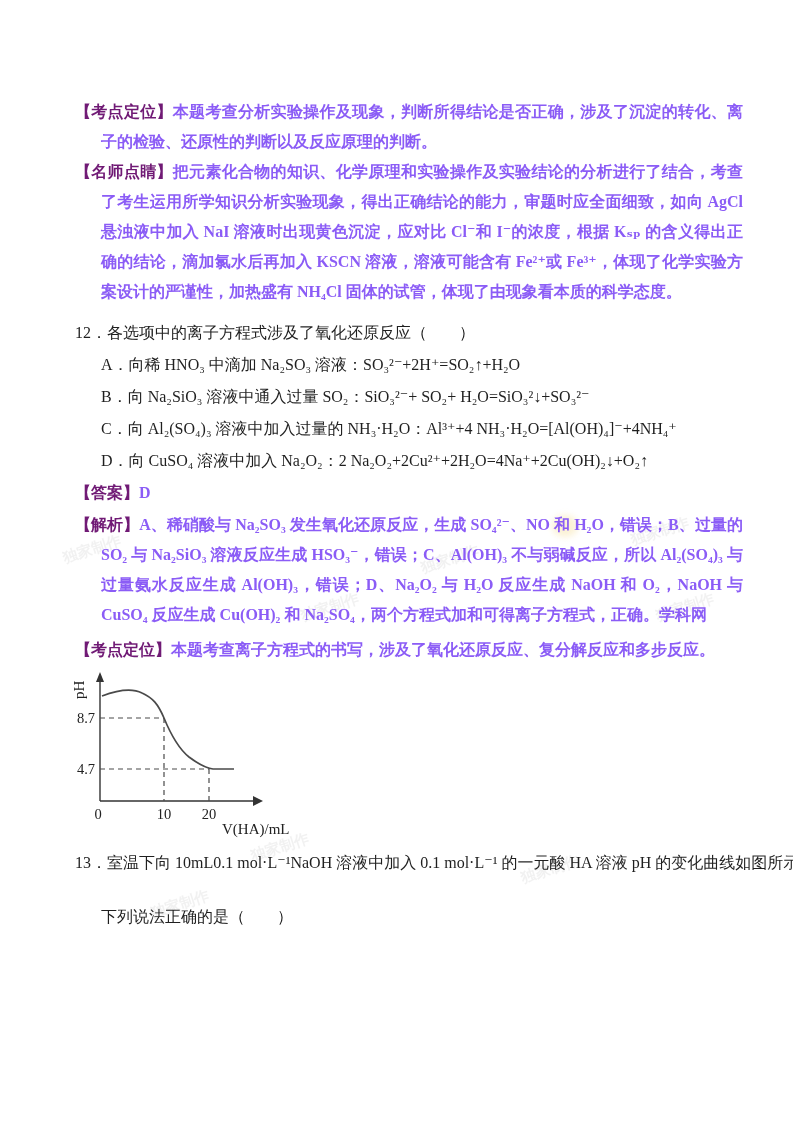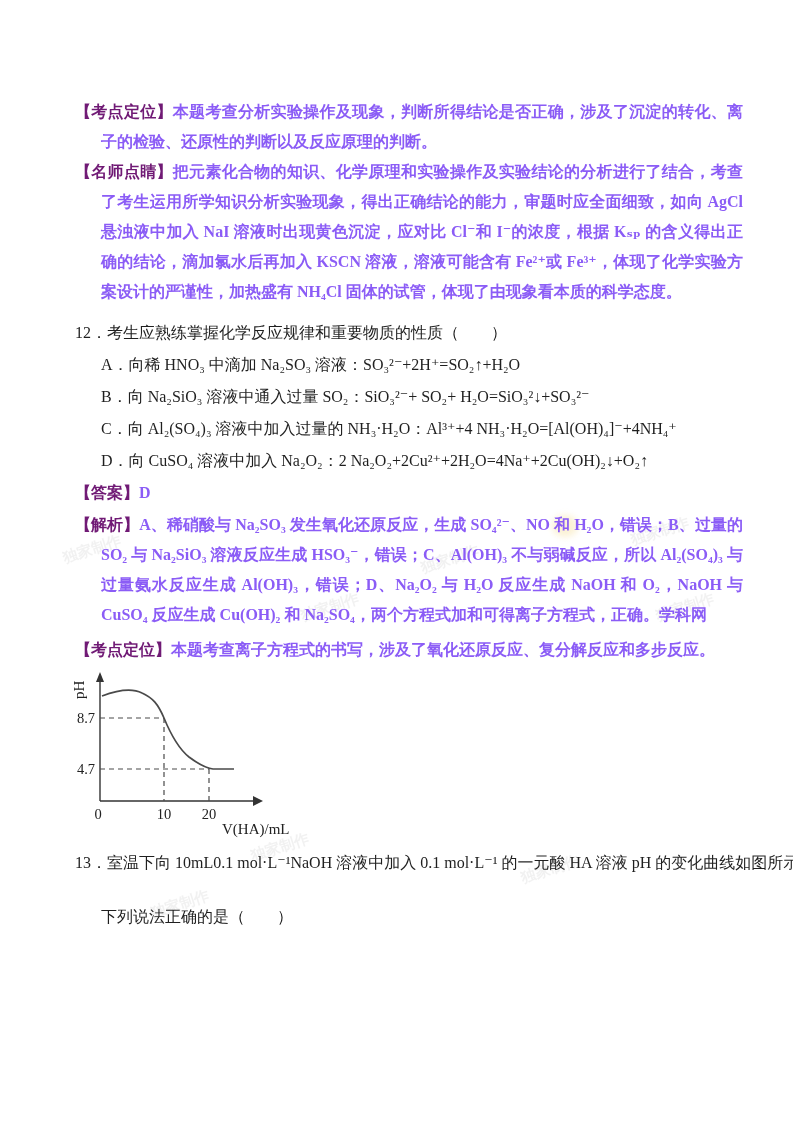--- a/index.html
+++ b/index.html
@@ -59,21 +59,21 @@
   <div class="wm-dot" style="left:552px; top:515px;"></div>
 
   <div class="content">
 
     <section>
       <p class="hang"><span class="rlabel">【考点定位】</span><span class="red">本题考查分析实验操作及现象，判断所得结论是否正确，涉及了沉淀的转化、离子的检验、还原性的判断以及反应原理的判断。</span></p>
       <p class="hang"><span class="rlabel">【名师点睛】</span><span class="red">把元素化合物的知识、化学原理和实验操作及实验结论的分析进行了结合，考查了考生运用所学知识分析实验现象，得出正确结论的能力，审题时应全面细致，如向 AgCl 悬浊液中加入 NaI 溶液时出现黄色沉淀，应对比 Cl⁻和 I⁻的浓度，根据 Kₛₚ 的含义得出正确的结论，滴加氯水后再加入 KSCN 溶液，溶液可能含有 Fe²⁺或 Fe³⁺，体现了化学实验方案设计的严谨性，加热盛有 NH₄Cl 固体的试管，体现了由现象看本质的科学态度。</span></p>
     </section>
 
     <section>
-      <p class="hang q-stem nowrap"><span>12．</span><span>考生应熟练掌握化学反应规律和重要物质的性质（　　）</span></p>
+      <p class="hang q-stem nowrap"><span>12．</span><span>各选项中的离子方程式涉及了氧化还原反应（　　）</span></p>
       <p class="indent opt nowrap"><span>A．</span><span>向稀 HNO₃ 中滴加 Na₂SO₃ 溶液：SO₃²⁻+2H⁺=SO₂↑+H₂O</span></p>
       <p class="indent opt nowrap"><span>B．</span><span>向 Na₂SiO₃ 溶液中通入过量 SO₂：SiO₃²⁻+ SO₂+ H₂O=SiO₃²↓+SO₃²⁻</span></p>
       <p class="indent opt nowrap"><span>C．</span><span>向 Al₂(SO₄)₃ 溶液中加入过量的 NH₃·H₂O：Al³⁺+4 NH₃·H₂O=[Al(OH)₄]⁻+4NH₄⁺</span></p>
       <p class="indent opt nowrap"><span>D．</span><span>向 CuSO₄ 溶液中加入 Na₂O₂：2 Na₂O₂+2Cu²⁺+2H₂O=4Na⁺+2Cu(OH)₂↓+O₂↑</span></p>
 
       <p class="ans"><span class="rlabel">【答案】</span><span class="red">D</span></p>
 
       <p class="hang jiexi"><span class="rlabel">【解析】</span><span class="red">A、稀硝酸与 Na₂SO₃ 发生氧化还原反应，生成 SO₄²⁻、NO 和 H₂O，错误；B、过量的 SO₂ 与 Na₂SiO₃ 溶液反应生成 HSO₃⁻，错误；C、Al(OH)₃ 不与弱碱反应，所以 Al₂(SO₄)₃ 与过量氨水反应生成 Al(OH)₃，错误；D、Na₂O₂ 与 H₂O 反应生成 NaOH 和 O₂，NaOH 与 CuSO₄ 反应生成 Cu(OH)₂ 和 Na₂SO₄，两个方程式加和可得离子方程式，正确。学科网</span></p>
 
       <p class="hang kd2"><span class="rlabel">【考点定位】</span><span class="red">本题考查离子方程式的书写，涉及了氧化还原反应、复分解反应和多步反应。</span></p>

